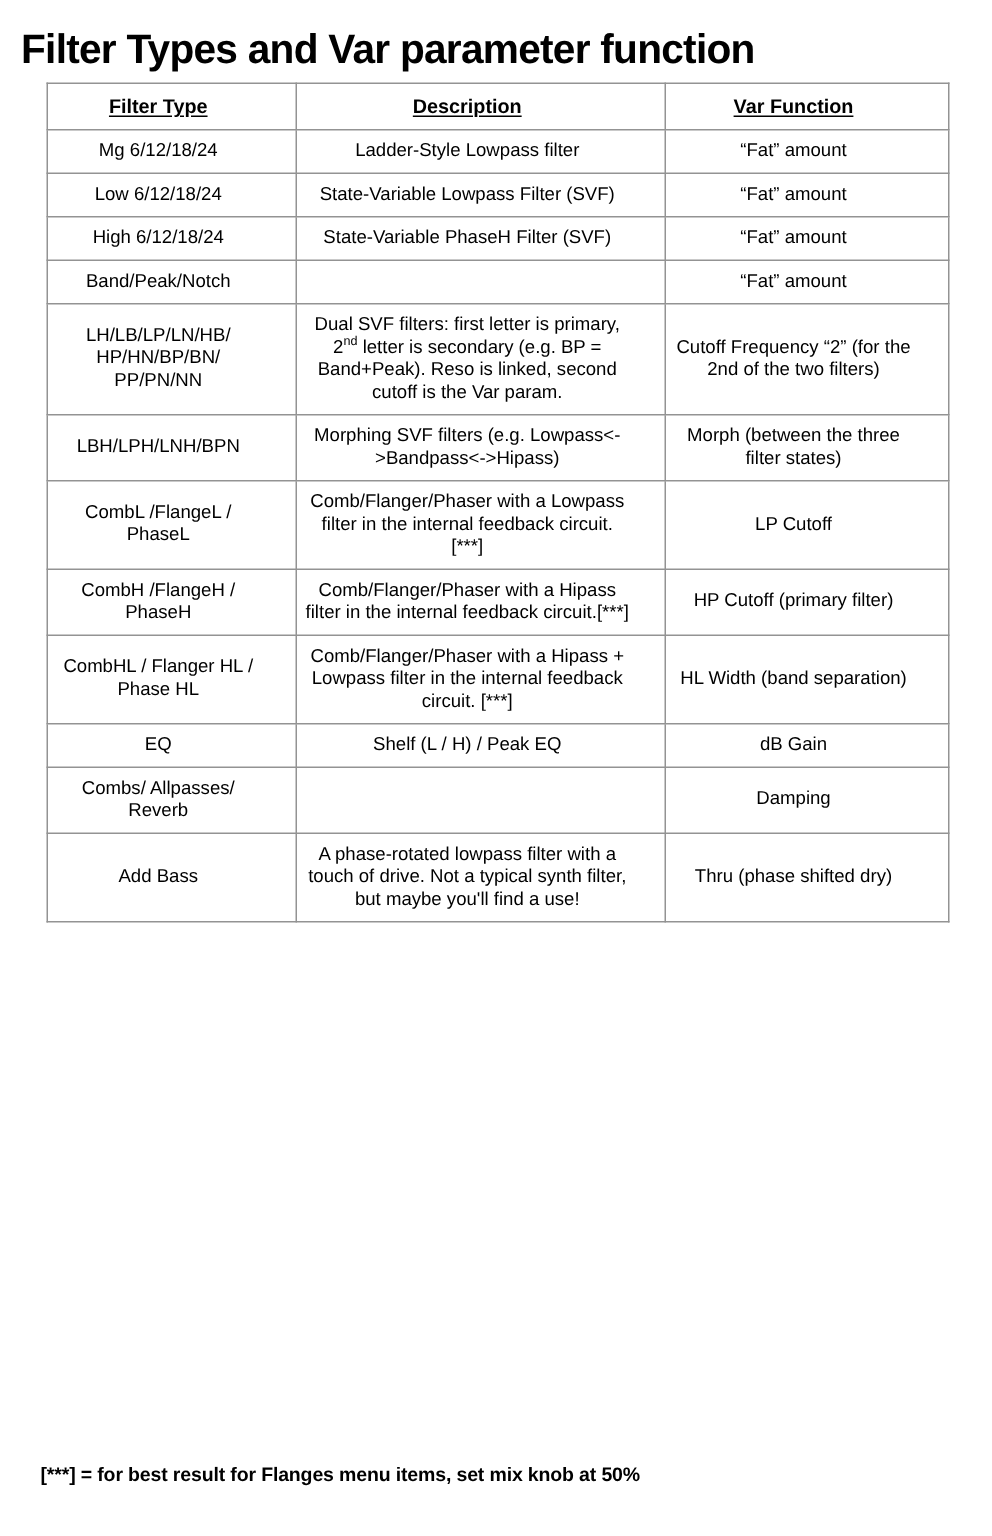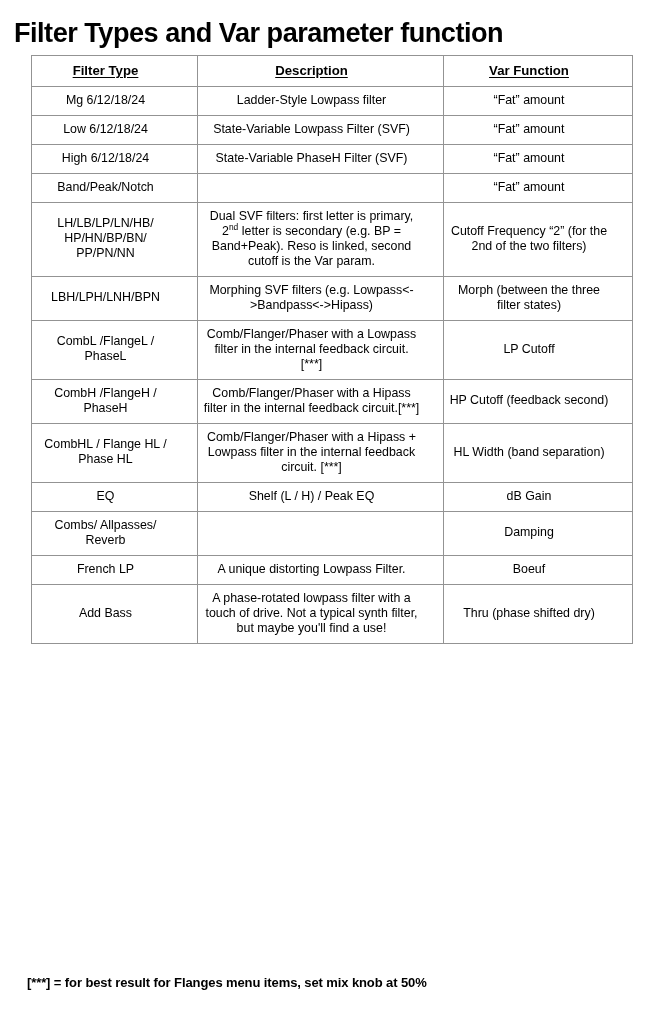--- a/index.html
+++ b/index.html
@@ -160,46 +160,41 @@
 
         <tr>
           <td class="cell-type">CombL /FlangeL / PhaseL</td>
           <td class="cell-desc">Comb/Flanger/Phaser with a Lowpass filter in the internal feedback circuit. [***]</td>
           <td class="cell-var">LP Cutoff</td>
         </tr>
 
         <tr>
           <td class="cell-type">CombH /FlangeH / PhaseH</td>
           <td class="cell-desc">Comb/Flanger/Phaser with a Hipass filter in the internal feedback circuit.[***]</td>
-          <td class="cell-var">HP Cutoff (feedback second)</td>
-        </tr>
-
-        <tr>
-          <td class="cell-type">CombHL / Flange HL / Phase HL</td>
+          <td class="cell-var">HP Cutoff (primary filter)</td>
+        </tr>
+
+        <tr>
+          <td class="cell-type">CombHL / Flanger HL / Phase HL</td>
           <td class="cell-desc">Comb/Flanger/Phaser with a Hipass + Lowpass filter in the internal feedback circuit. [***]</td>
           <td class="cell-var">HL Width (band separation)</td>
         </tr>
 
         <tr>
           <td class="cell-type">EQ</td>
           <td class="cell-desc">Shelf (L / H) / Peak EQ</td>
           <td class="cell-var">dB Gain</td>
         </tr>
 
         <tr class="row-tall">
           <td class="cell-type">Combs/ Allpasses/ Reverb</td>
           <td class="cell-desc"></td>
           <td class="cell-var">Damping</td>
         </tr>
 
-        <tr>
-          <td class="cell-type">French LP</td>
-          <td class="cell-desc">A unique distorting Lowpass Filter.</td>
-          <td class="cell-var">Boeuf</td>
-        </tr>
 
 
         <tr class="row-tall">
           <td class="cell-type">Add Bass</td>
           <td class="cell-desc">A phase-rotated lowpass filter with a touch of drive.  Not a typical synth filter, but maybe you'll find a use!</td>
           <td class="cell-var">Thru (phase shifted dry)</td>
         </tr>
 
 
       </tbody>

